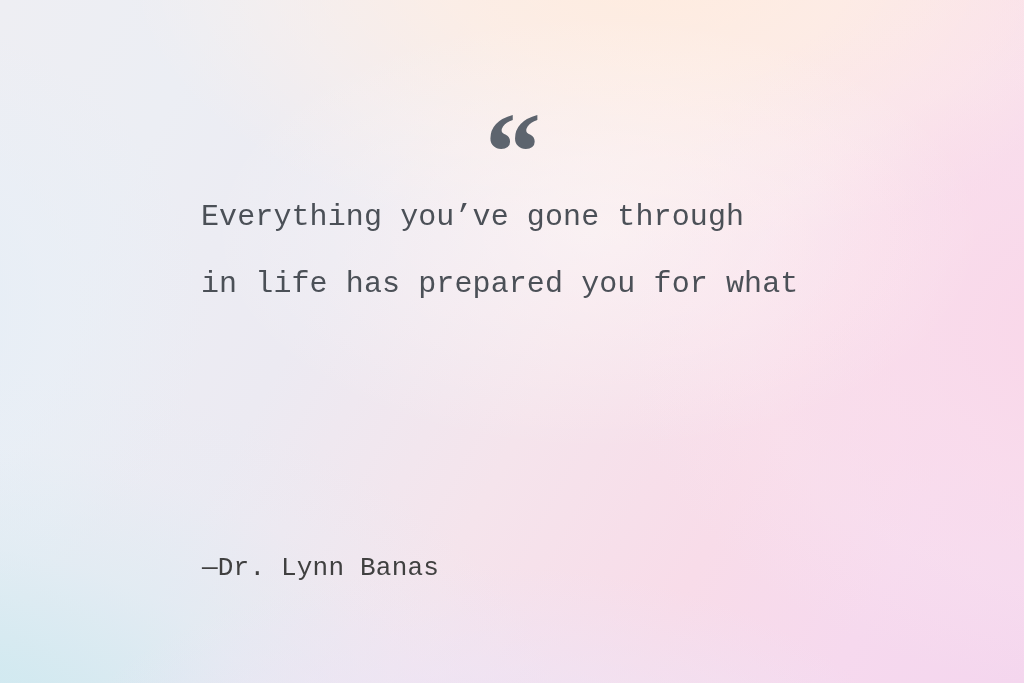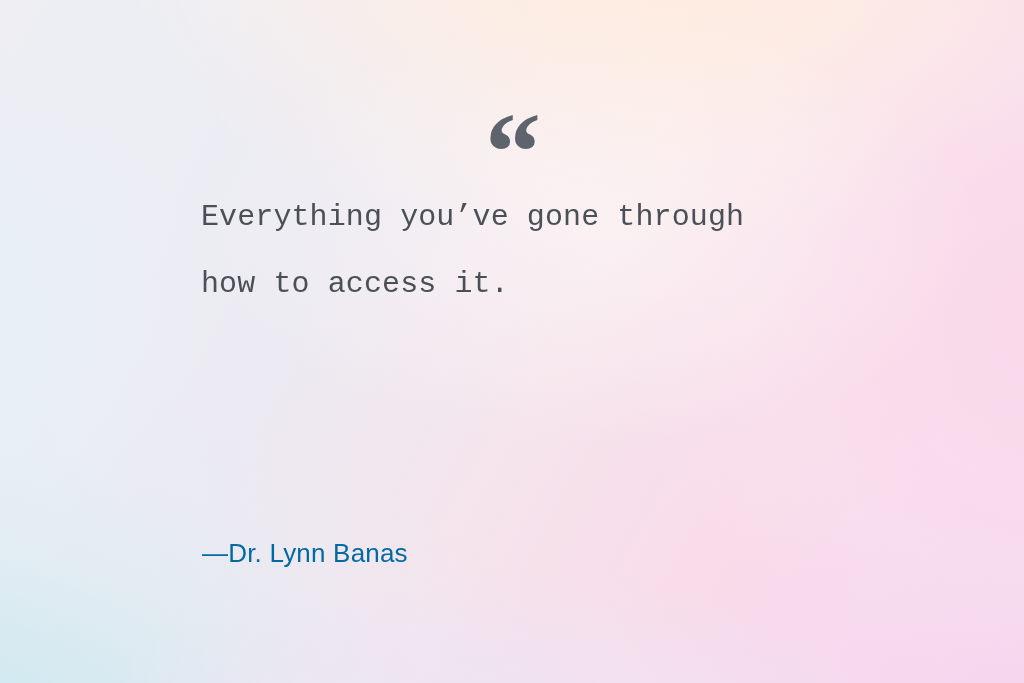--- a/index.html
+++ b/index.html
@@ -143,26 +143,26 @@
     font-size: 30px;
     line-height: 67px;
     color: #4b5057;
     white-space: pre;
     letter-spacing: 0.1px;
   }
 
   .attribution {
     position: absolute;
     left: 202px;
-    top: 536px;
-    font-family: Liberation Sans, sans-serif;
+    top: 551px;
+    font-family: Liberation Mono, monospace;
     font-weight: 400;
     font-size: 26px;
     line-height: 34px;
-    color: #0369a1;
+    color: #404040;
     letter-spacing: 0.2px;
     white-space: pre;
   }
 </style>
 </head>
 <body>
 
 <div class="quote-card">
 
   <div class="bg-base"></div>
@@ -172,19 +172,19 @@
   <div class="bg-pink"></div>
   <div class="bg-lilac"></div>
   <div class="bg-center-lift"></div>
 
   <div class="content">
 
     <div class="quote-mark">“</div>
 
     <div class="quote-body">
       <div class="quote-line">Everything you’ve gone through</div>
-      <div class="quote-line">how to access it.</div>
+      <div class="quote-line">in life has prepared you for what</div>
     </div>
 
     <div class="attribution">—Dr. Lynn Banas</div>
 
   </div>
 </div>
 
 </body></html>

